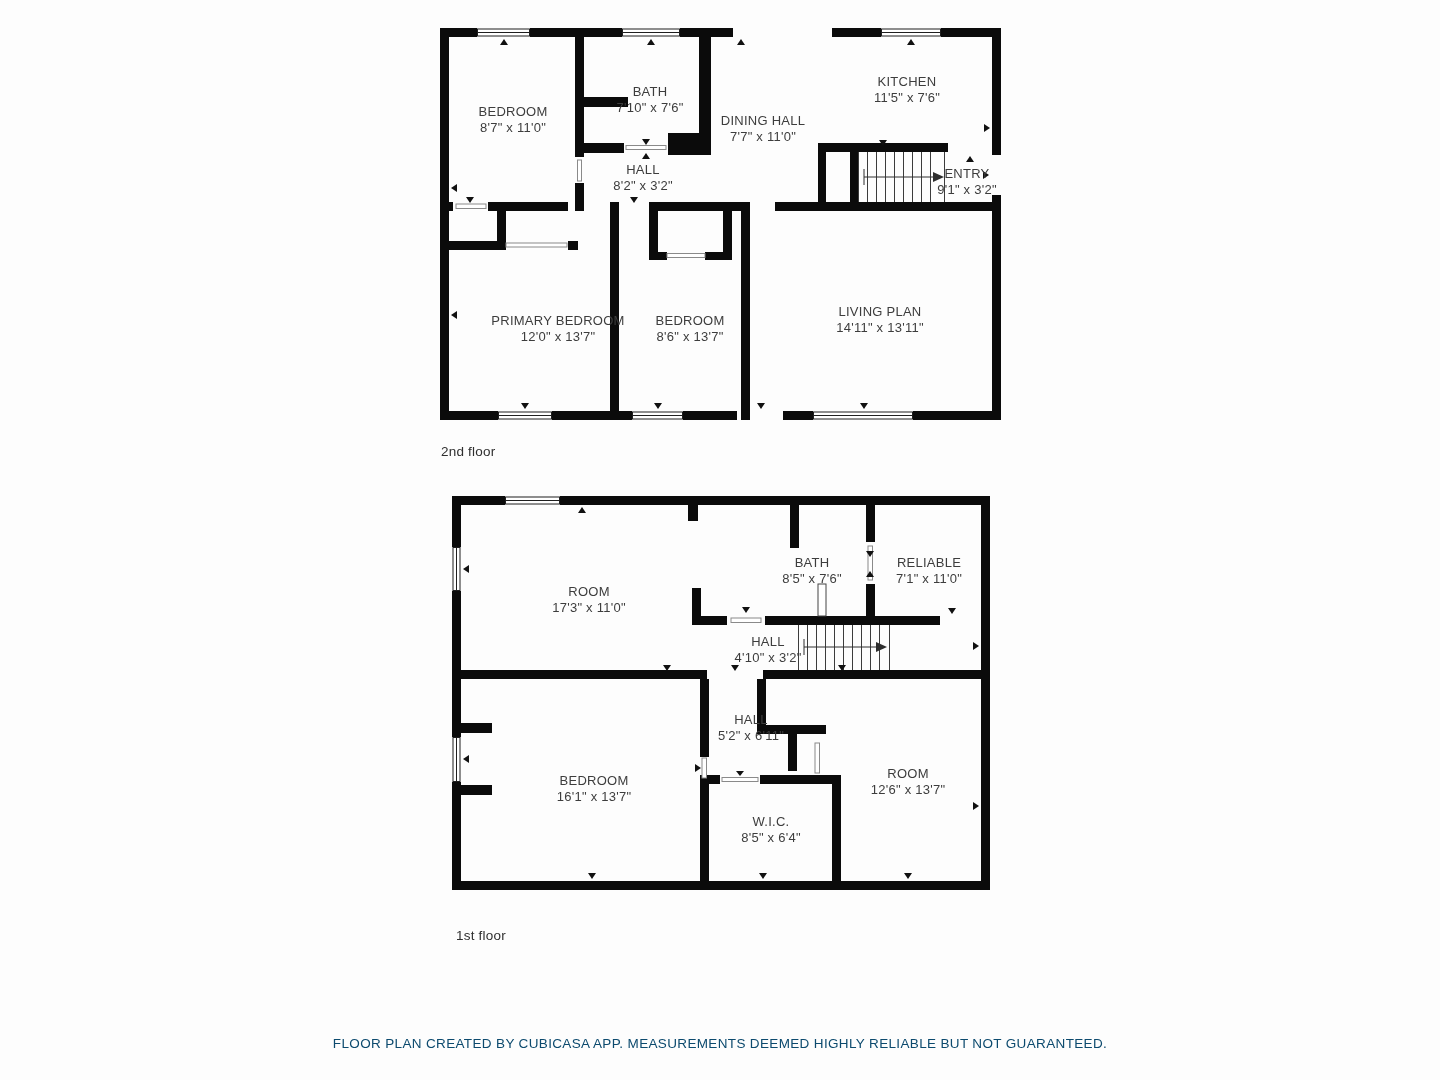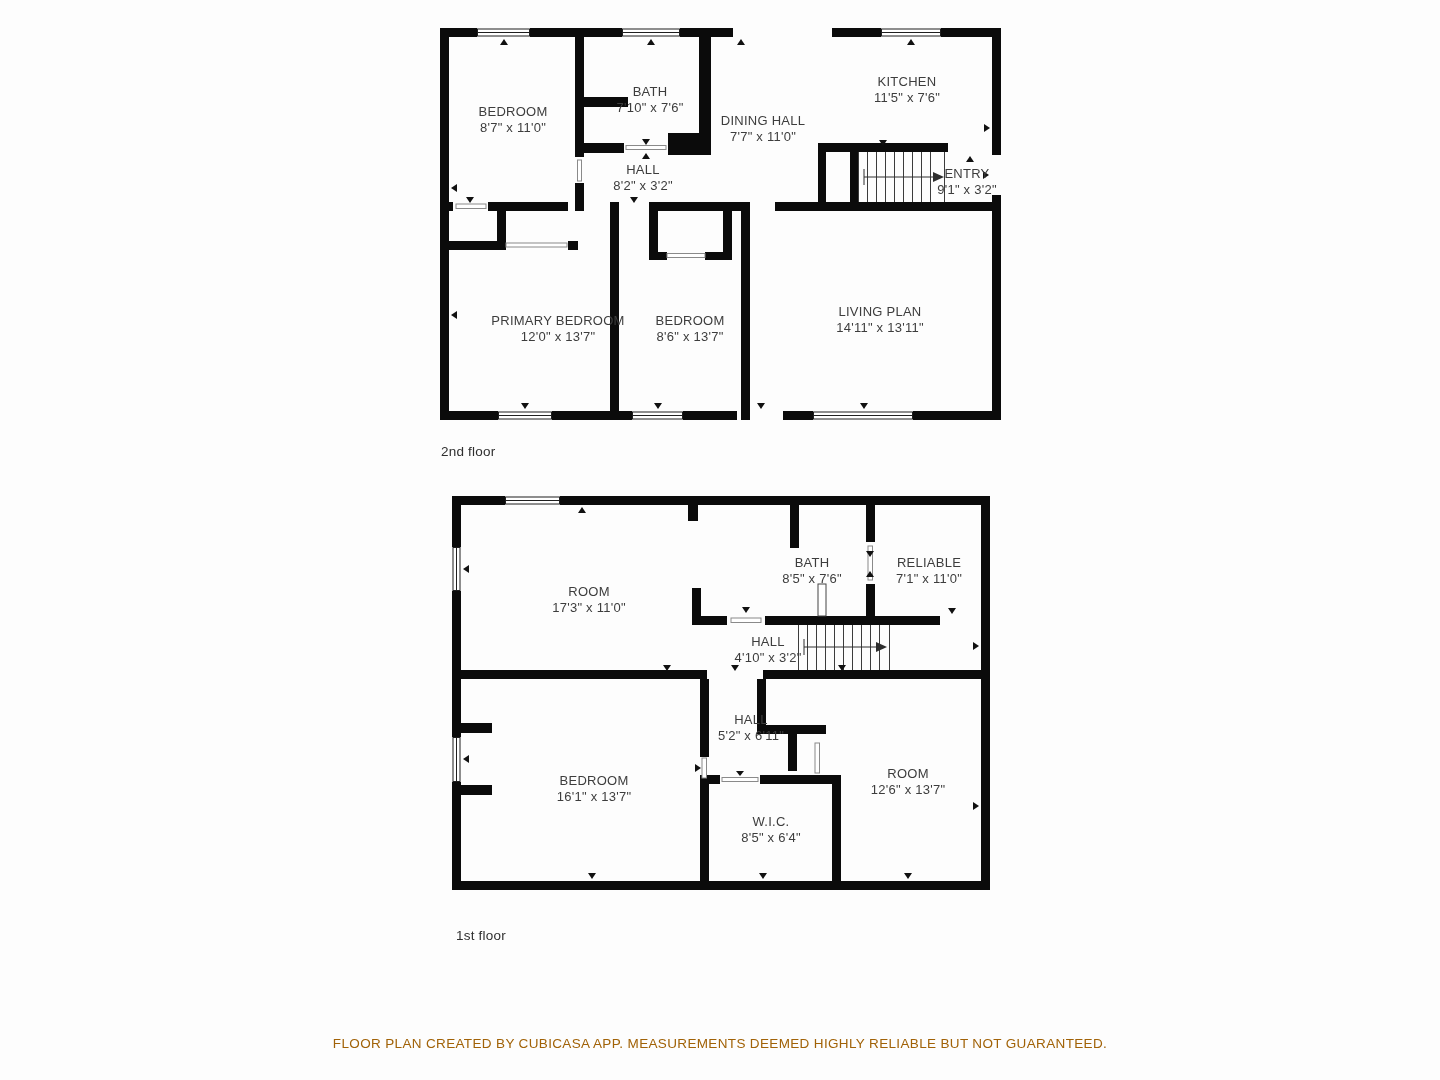--- a/index.html
+++ b/index.html
@@ -15,21 +15,21 @@
   .room-label{
     position:absolute;transform:translate(-50%,-50%);
     text-align:center;white-space:nowrap;
     font-size:13px;line-height:15.5px;color:#3d3d3d;letter-spacing:.25px;
   }
   .floor-title{
     position:absolute;font-size:13.5px;color:#2f2f2f;letter-spacing:.2px;
   }
   .footer-note{
     position:absolute;left:0;right:0;text-align:center;
-    font-size:13.5px;color:#a16207;letter-spacing:.35px;
+    font-size:13.5px;color:#0c4a6e;letter-spacing:.35px;
   }
 </style>
 </head>
 <body>
 
 <div class="floor" style="left:440px;top:28px;width:561px;height:392px;">
   <svg width="561" height="392" viewBox="0 0 561 392">
 
     <g fill="#0b0b0b" shape-rendering="crispEdges">
 

